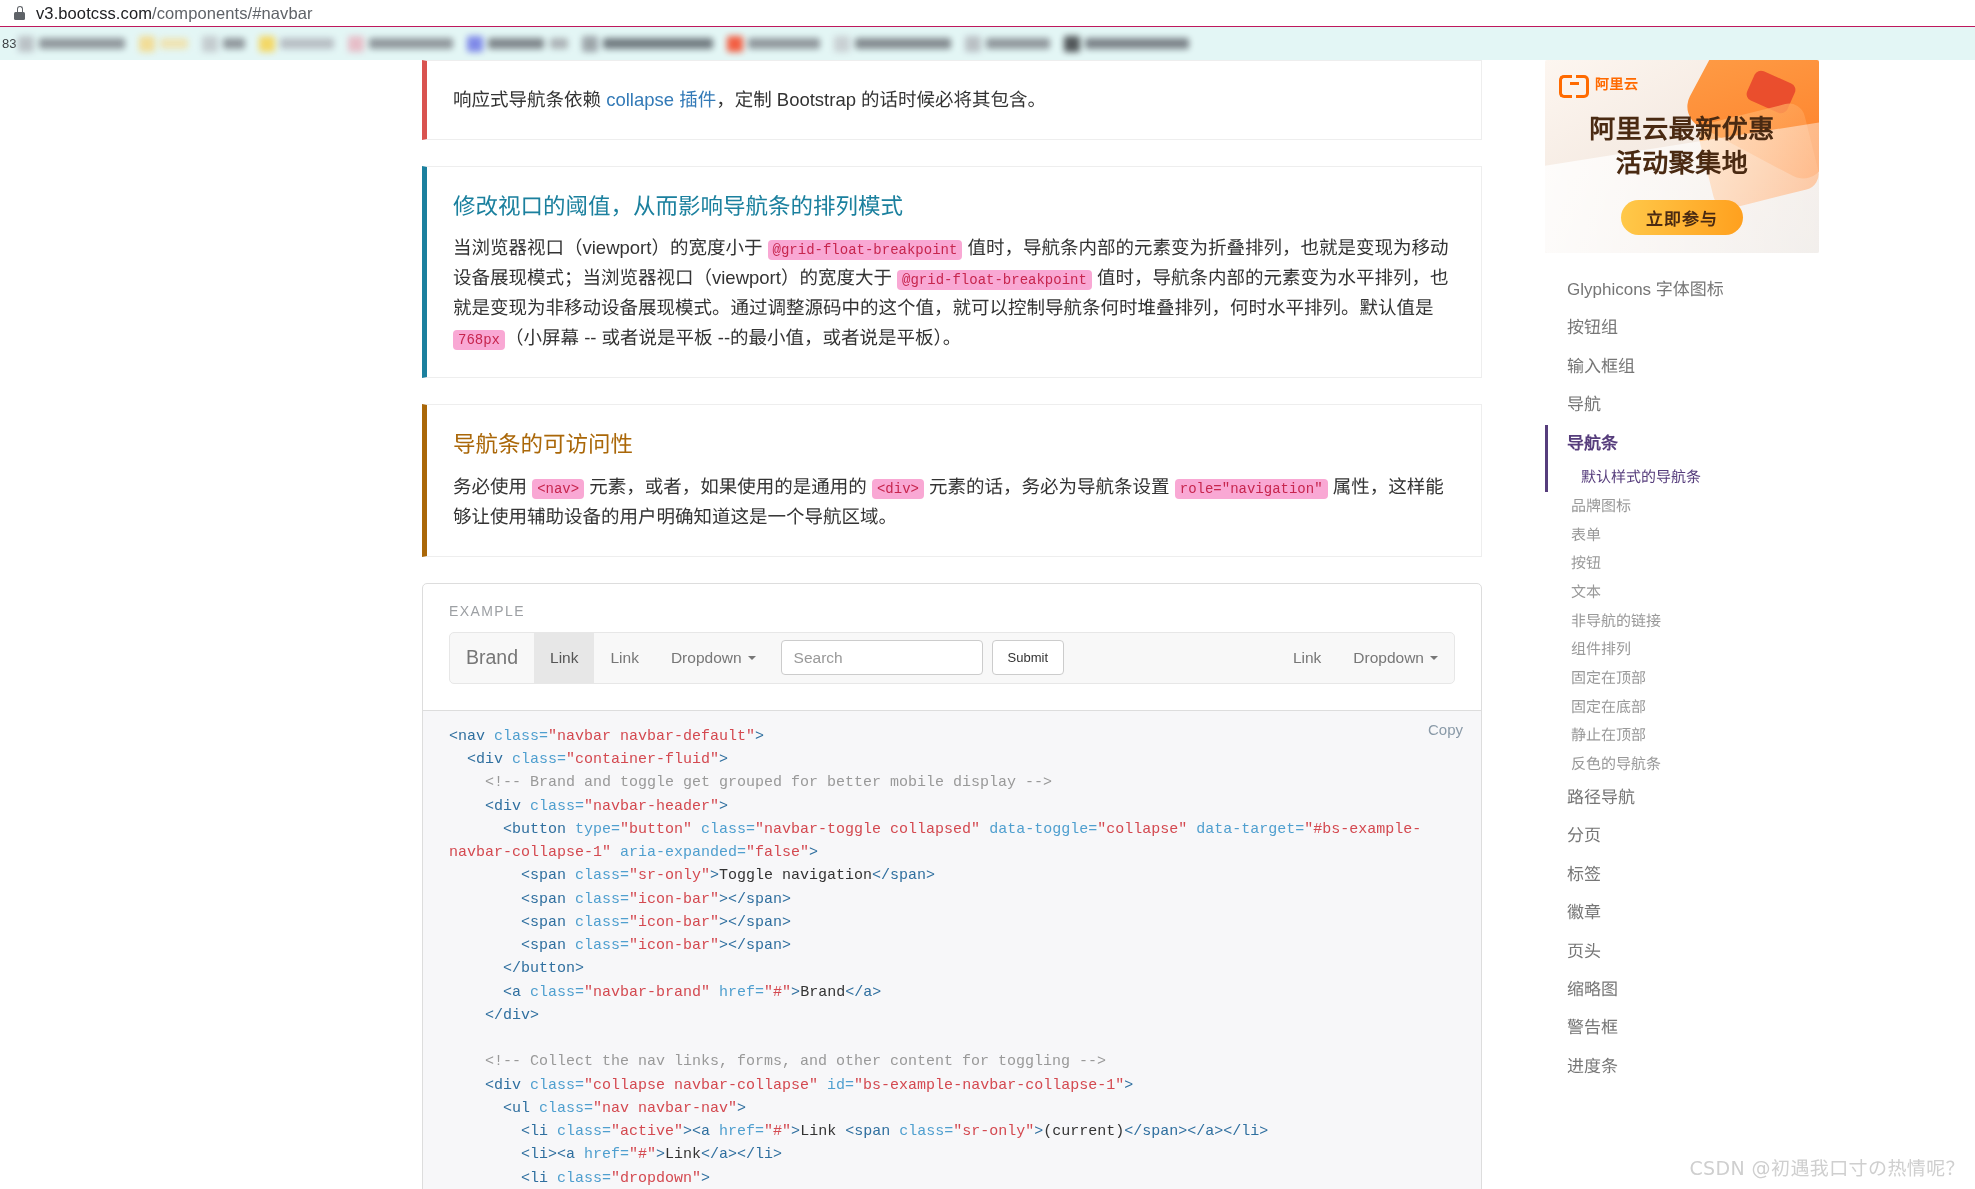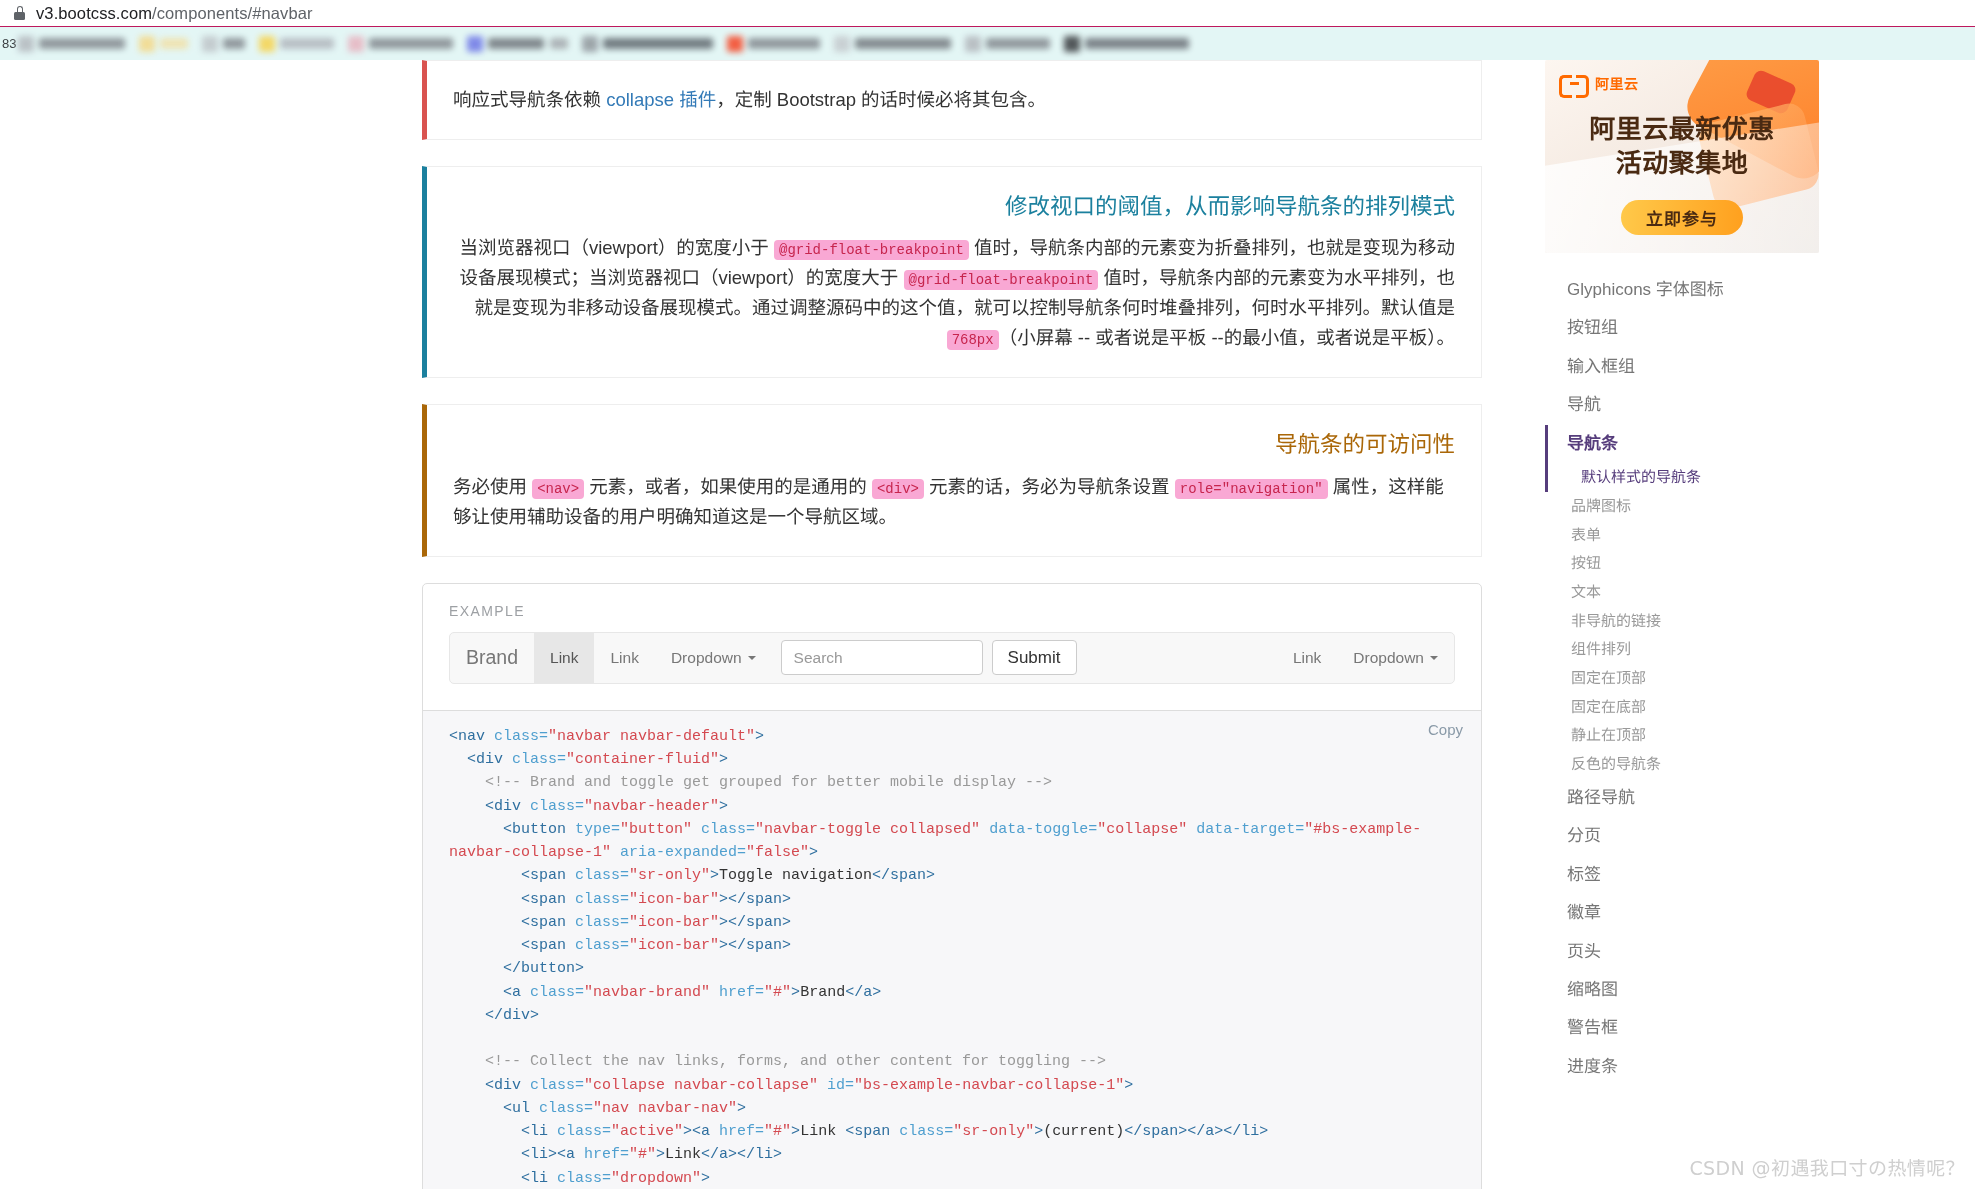--- a/index.html
+++ b/index.html
@@ -104,24 +104,24 @@
     line-height: 1.62;
     color: #333333;
   }
   .callout h4 {
     margin: 0 0 11px 0;
     font-size: 22.5px;
     font-weight: 400;
     line-height: 1.4;
   }
   .callout-danger { border-left-color: #d9534f; }
-  .callout-info   { border-left-color: #1b809e; text-align: right; }
+  .callout-info   { border-left-color: #1b809e; }
   .callout-info h4 { color: #1b809e; }
   .callout-warning{ border-left-color: #aa6708; }
-  .callout-warning h4 { color: #aa6708; text-align: right; }
+  .callout-warning h4 { color: #aa6708; }
   .callout a { color: #337ab7; text-decoration: none; }
   code.inline {
     font-family: "Liberation Mono", "DejaVu Sans Mono", monospace;
     font-size: 14px;
     color: #c7254e;
     background: #f9a8d4;
     padding: 2px 5px;
     border-radius: 4px;
     white-space: nowrap;
     margin-top: 47px;
@@ -190,21 +190,21 @@
     font-family: inherit;
     outline: none;
   }
   .nb-search::placeholder { color: #999999; }
   .nb-submit {
     height: 35px;
     padding: 0 15px;
     border: 1px solid #cccccc;
     border-radius: 4px;
     background: #ffffff;
-    font-size: 17px;
+    font-size: 13px;
     color: #333333;
     font-family: inherit;
     cursor: pointer;
   }
   .nb-right { display: flex; align-items: stretch; margin-left: auto; }
 
   
   .highlight {
     background: #f7f7f9;
     border-top: 1px solid #dddddd;

